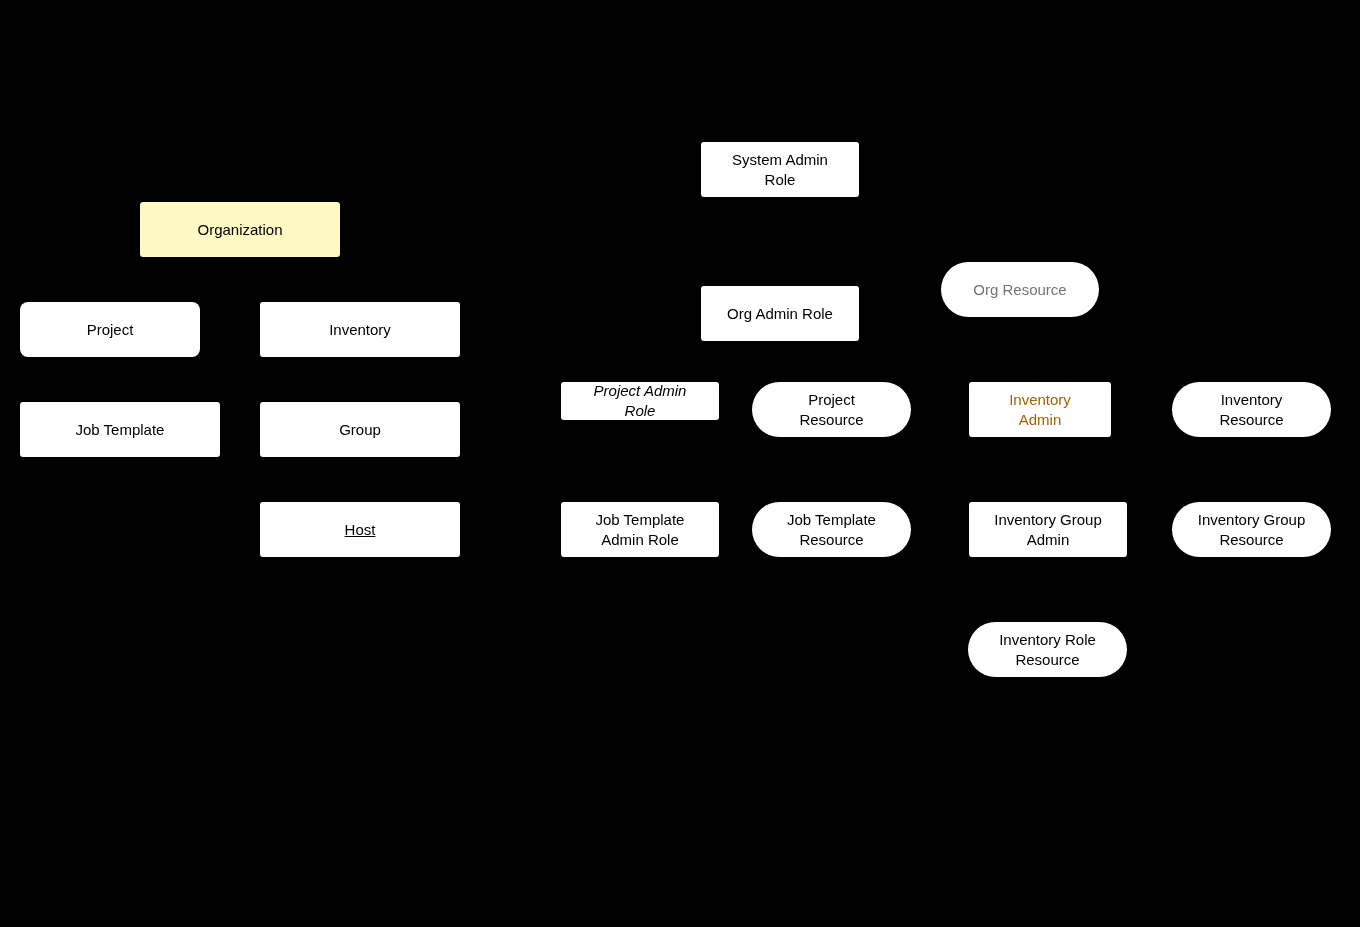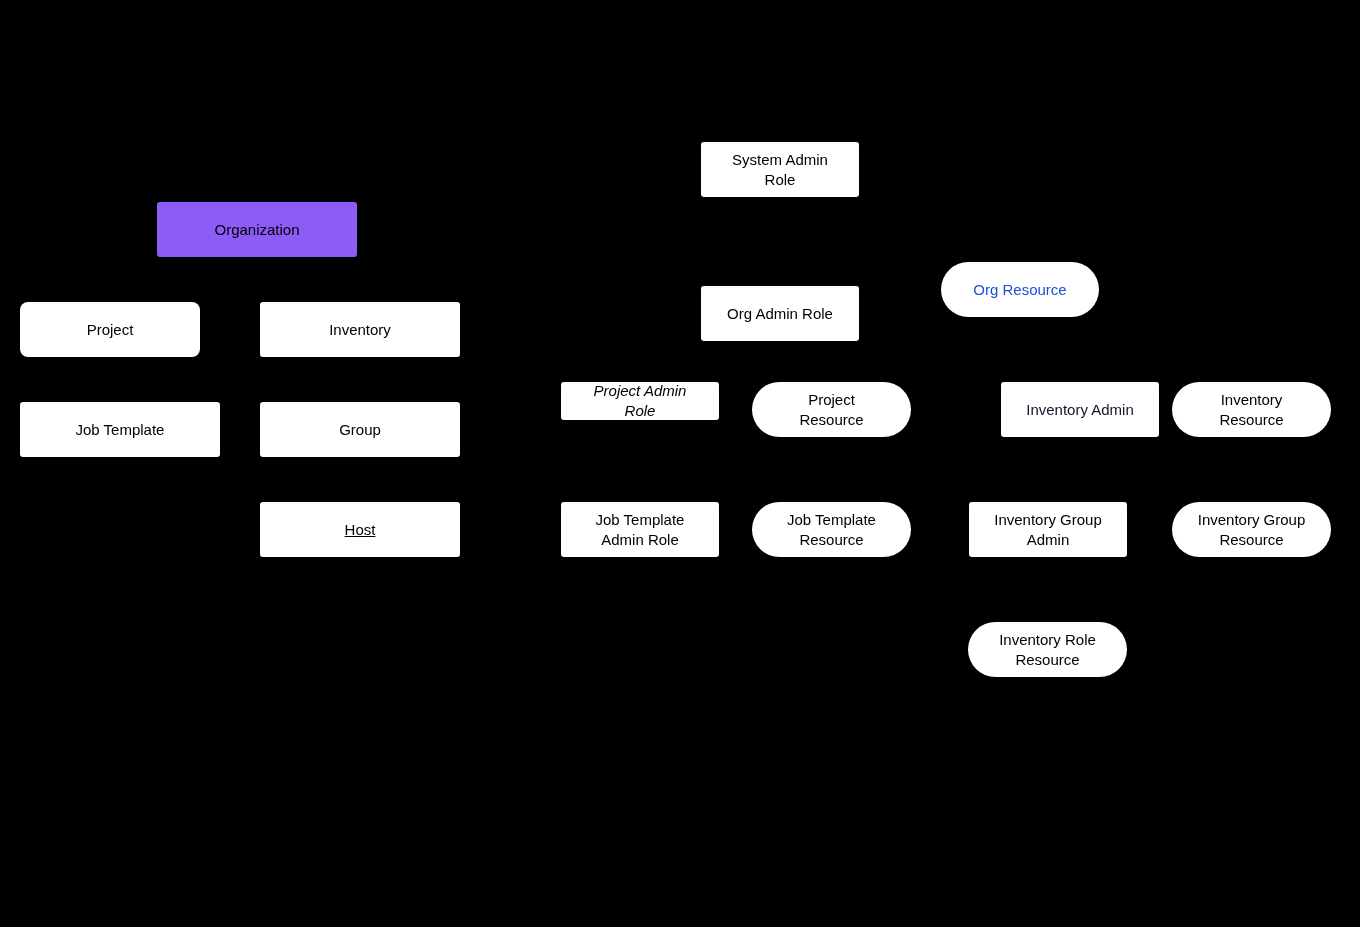--- a/index.html
+++ b/index.html
@@ -33,34 +33,34 @@
     border-radius: 3px;
   }
   .pill {
     border-radius: 999px;
   }
 </style>
 </head>
 <body>
 
 <div id="canvas" style="background: rgb(0, 0, 0);">
-    <div class="node rect" style="left: 157px; top: 202px; width: 200px; height: 55px; background: #8b5cf6; color: rgb(0, 0, 0);">Organization</div>
+    <div class="node rect" style="left: 140px; top: 202px; width: 200px; height: 55px; background: #fef9c3; color: rgb(0, 0, 0);">Organization</div>
     <div class="node rect" style="left: 20px; top: 302px; width: 180px; height: 55px; background: rgb(255, 255, 255); color: rgb(0, 0, 0); border-radius: 8px;">Project</div>
     <div class="node rect" style="left: 260px; top: 302px; width: 200px; height: 55px; background: rgb(255, 255, 255); color: rgb(0, 0, 0);">Inventory</div>
     <div class="node rect" style="left: 20px; top: 402px; width: 200px; height: 55px; background: rgb(255, 255, 255); color: rgb(0, 0, 0);">Job Template</div>
     <div class="node rect" style="left: 260px; top: 402px; width: 200px; height: 55px; background: rgb(255, 255, 255); color: rgb(0, 0, 0);">Group</div>
     <div class="node rect" style="left: 260px; top: 502px; width: 200px; height: 55px; background: rgb(255, 255, 255); color: rgb(0, 0, 0); text-decoration: underline;">Host</div>
     <div class="node rect" style="left: 701px; top: 142px; width: 158px; height: 55px; background: rgb(255, 255, 255); color: rgb(0, 0, 0);">System Admin
 Role</div>
     <div class="node rect" style="left: 701px; top: 262px; width: 158px; height: 55px; background: rgb(255, 255, 255); color: rgb(0, 0, 0); margin-top: 24px;">Org Admin Role</div>
-    <div class="node pill" style="left: 941px; top: 262px; width: 158px; height: 55px; background: rgb(255, 255, 255); color: #1d4ed8;">Org Resource</div>
+    <div class="node pill" style="left: 941px; top: 262px; width: 158px; height: 55px; background: rgb(255, 255, 255); color: #737373;">Org Resource</div>
     <div class="node rect" style="left: 561px; top: 382px; width: 158px; height: 38px; background: rgb(255, 255, 255); color: rgb(0, 0, 0); font-style: italic;">Project Admin
 Role</div>
     <div class="node pill" style="left: 752px; top: 382px; width: 159px; height: 55px; background: rgb(255, 255, 255); color: rgb(0, 0, 0); text-align: center;">Project Resource</div>
-    <div class="node rect" style="left: 969px; top: 382px; width: 158px; height: 55px; background: rgb(255, 255, 255); color: #0f172a; margin-left: 32px;">Inventory Admin</div>
+    <div class="node rect" style="left: 969px; top: 382px; width: 142px; height: 55px; background: rgb(255, 255, 255); color: #a16207;">Inventory Admin</div>
     <div class="node pill" style="left: 1172px; top: 382px; width: 159px; height: 55px; background: rgb(255, 255, 255); color: rgb(0, 0, 0);">Inventory
 Resource</div>
     <div class="node rect" style="left: 561px; top: 502px; width: 158px; height: 55px; background: rgb(255, 255, 255); color: rgb(0, 0, 0);">Job Template
 Admin Role</div>
     <div class="node pill" style="left: 752px; top: 502px; width: 159px; height: 55px; background: rgb(255, 255, 255); color: rgb(0, 0, 0);">Job Template
 Resource</div>
     <div class="node rect" style="left: 969px; top: 502px; width: 158px; height: 55px; background: rgb(255, 255, 255); color: rgb(0, 0, 0);">Inventory Group
 Admin</div>
     <div class="node pill" style="left: 1172px; top: 502px; width: 159px; height: 55px; background: rgb(255, 255, 255); color: rgb(0, 0, 0);">Inventory Group
 Resource</div>

